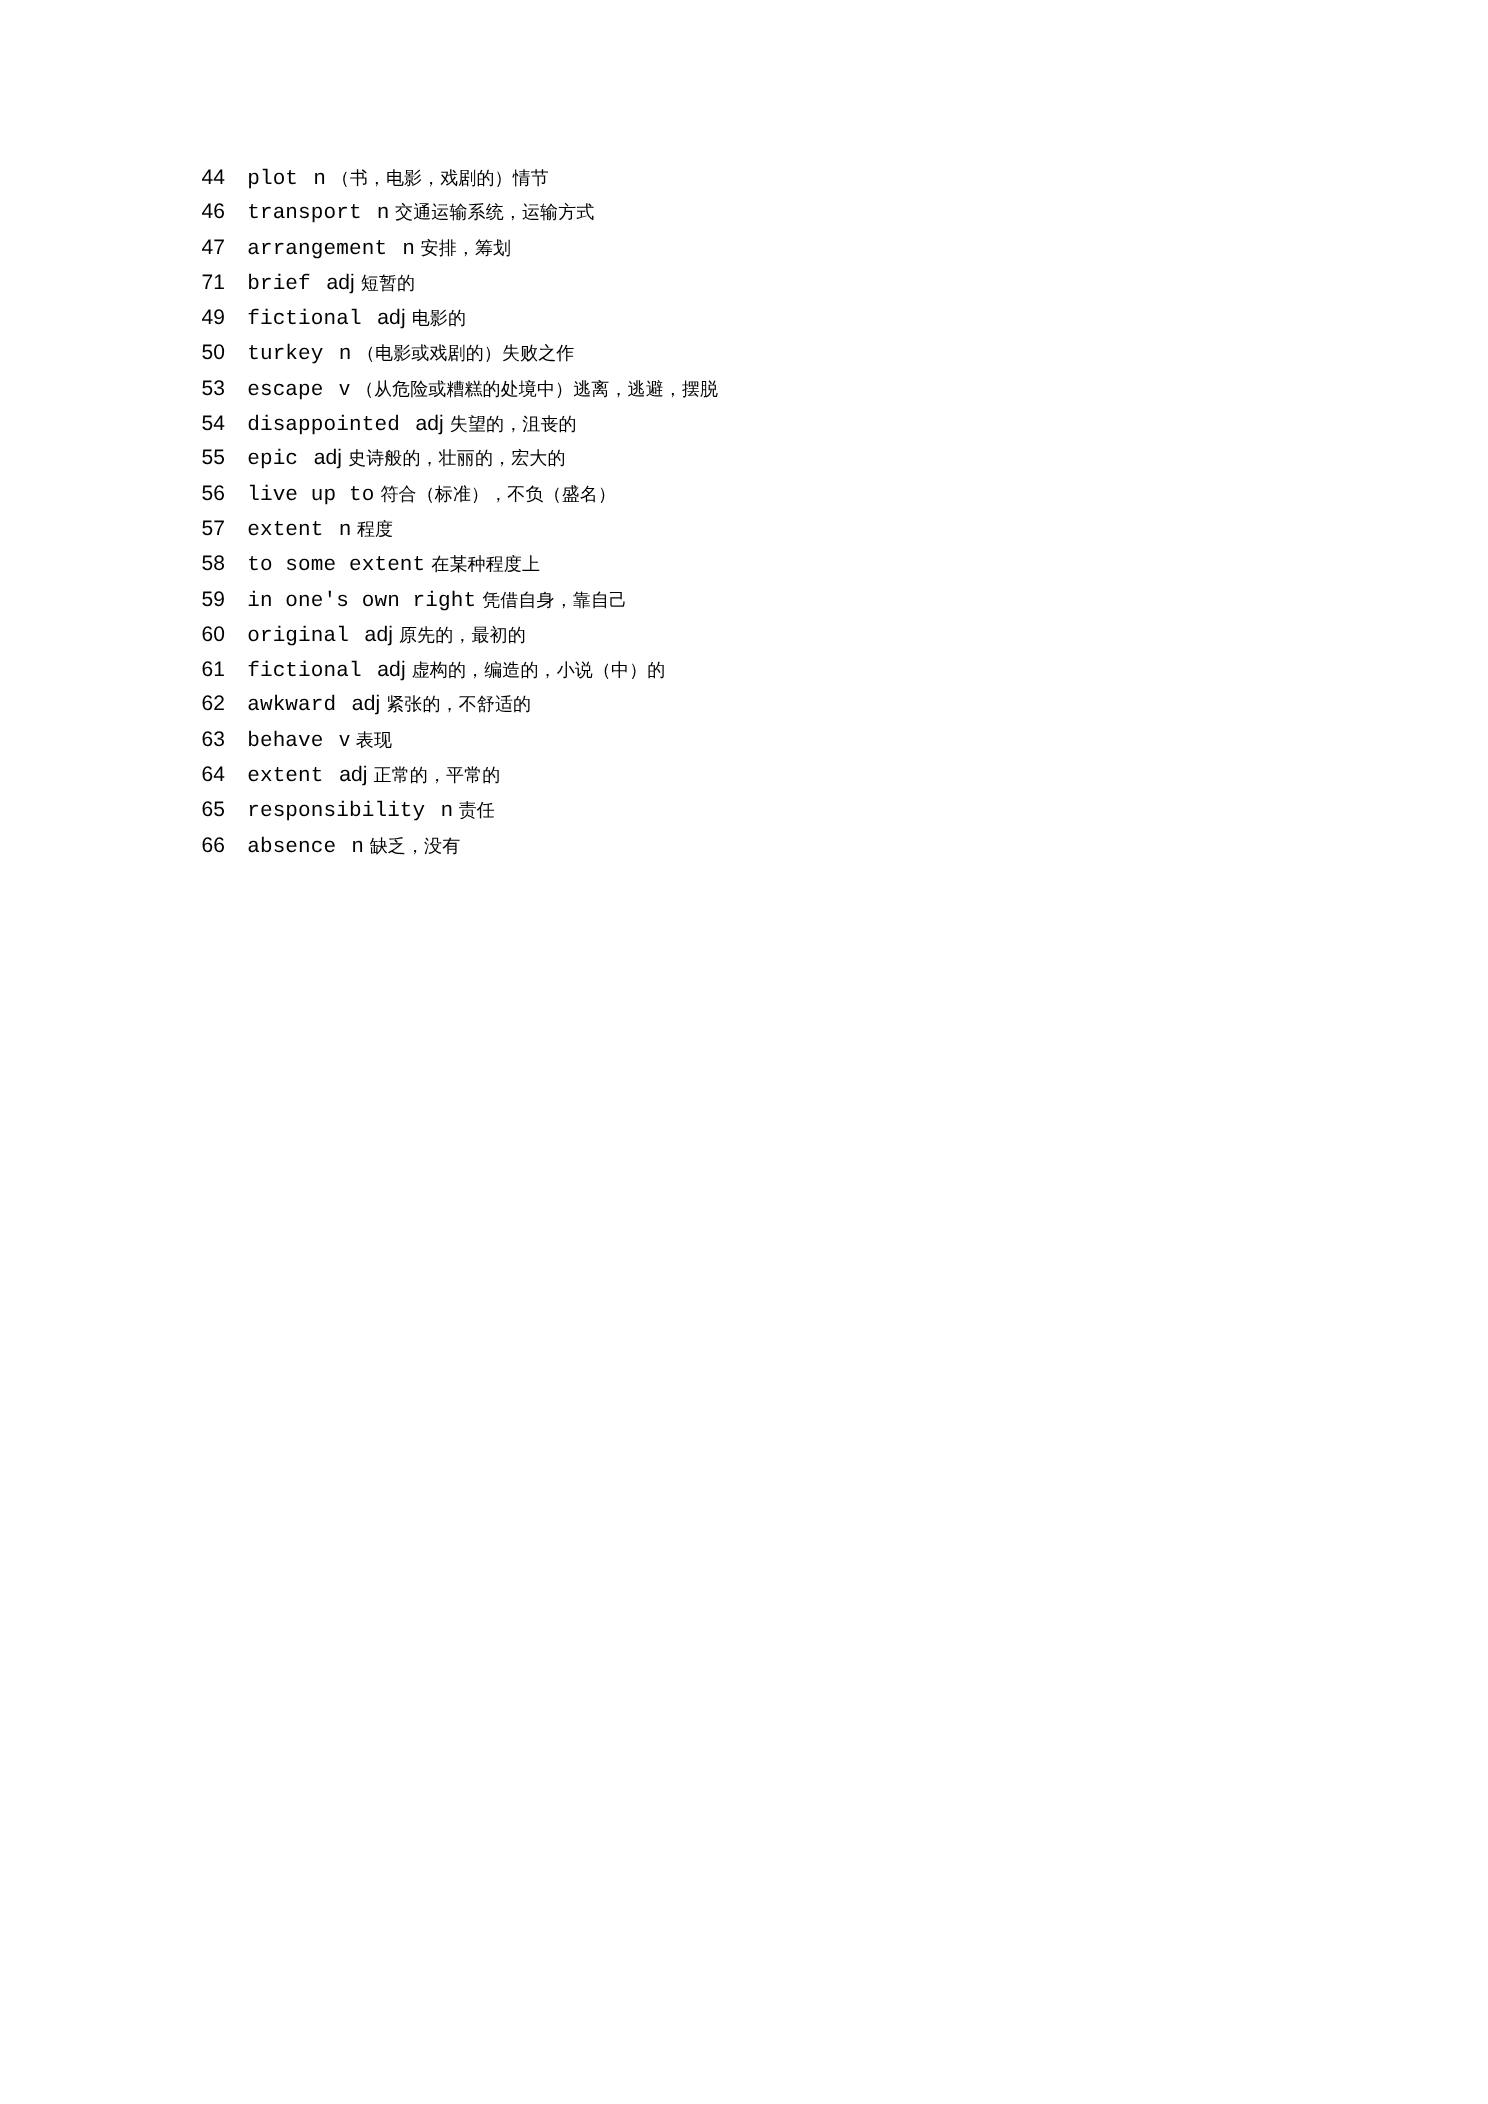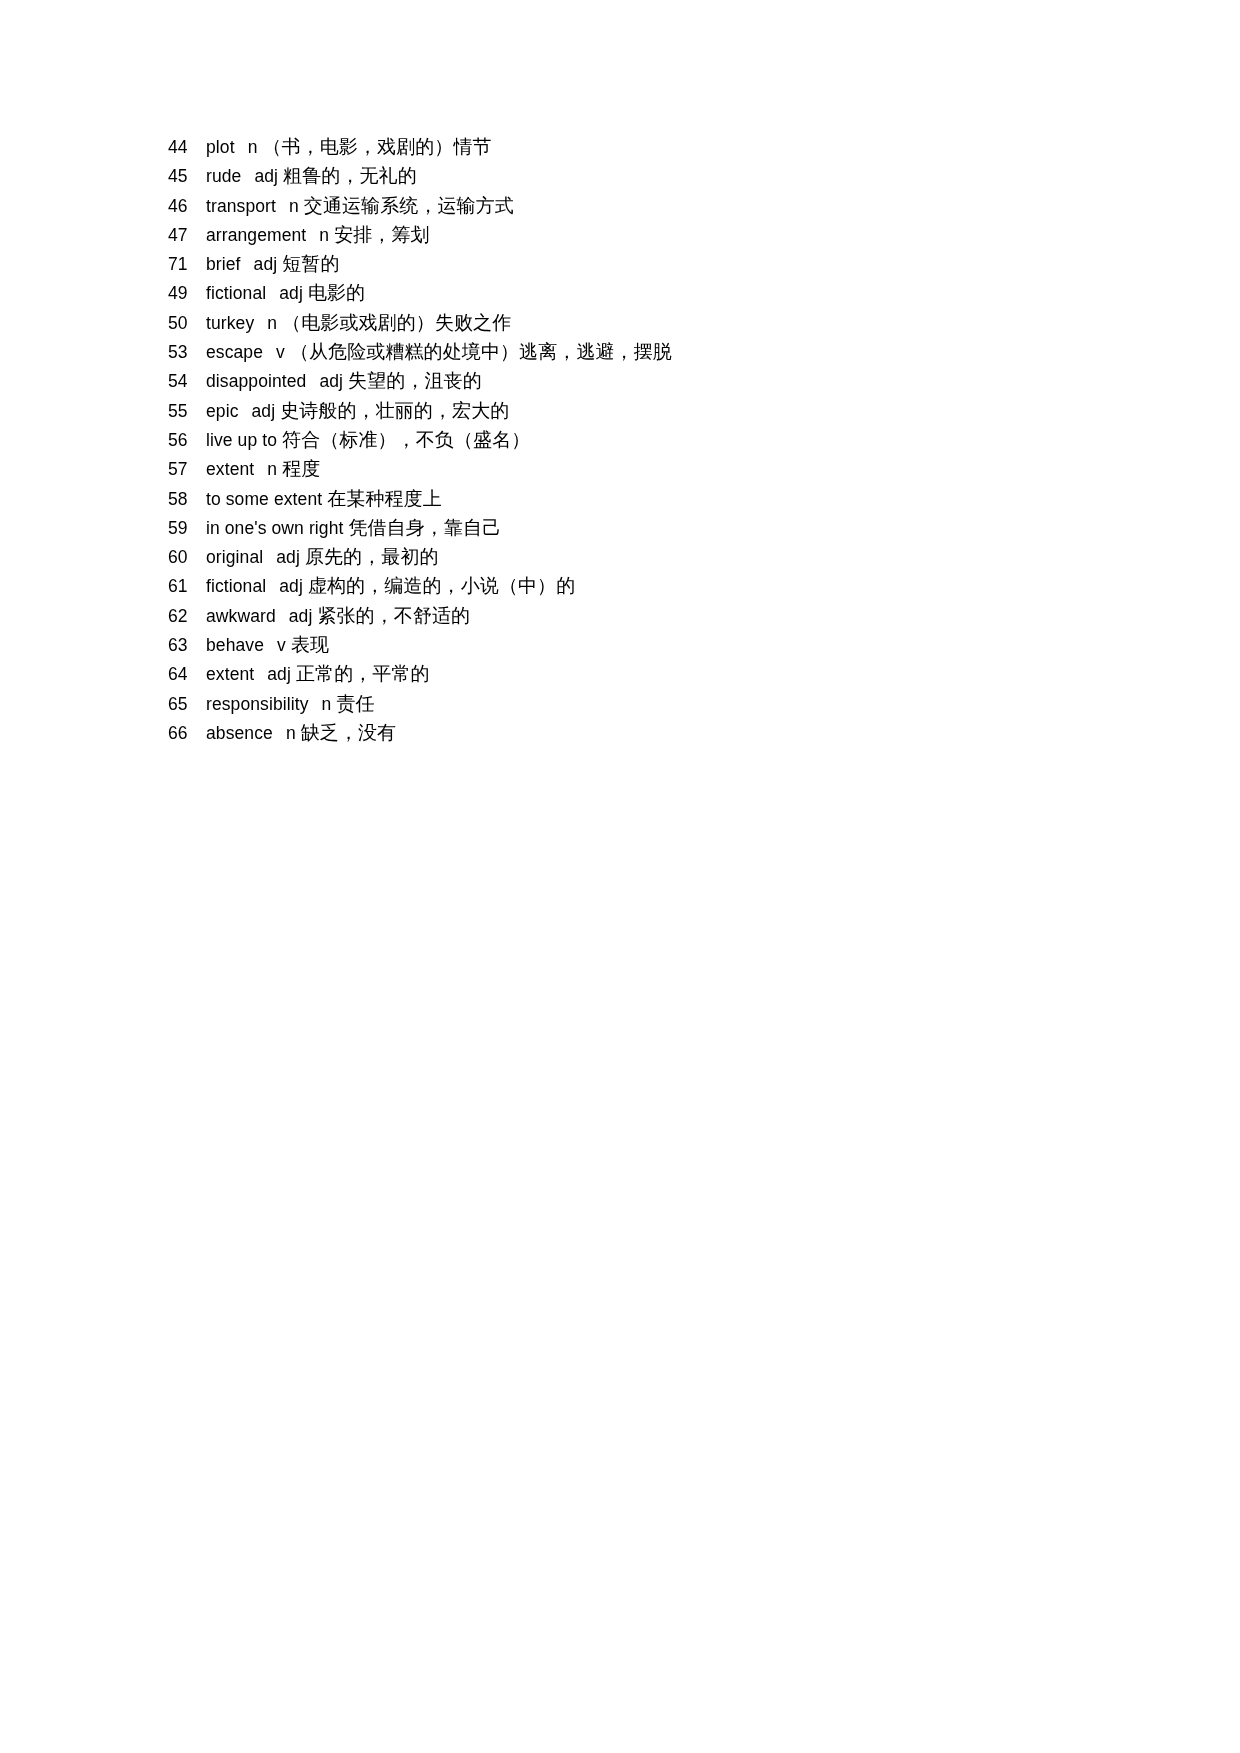--- a/index.html
+++ b/index.html
@@ -39,44 +39,40 @@
   .num {
     width: 38px;
     flex: 0 0 38px;
     font-size: 17.5px;
   }
   .entry {
     font-size: 17.5px;
     letter-spacing: 0.1px;
   }
   .word {
-    font-family: Liberation Sans, sans-serif;
+    font-family: Liberation Mono, monospace;
   }
   .pos {
     font-family: "Liberation Sans", sans-serif;
   }
   .cn {
     font-family: Liberation Mono, monospace;
-    font-size: 19px;
+    font-size: 15px;
   }
   .sp-wide { display: inline-block; width: 13px; }
   .sp-thin { display: inline-block; width: 5px; }
 </style>
 </head>
 <body>
 
 <div class="page">
   <div class="vocab-list" id="vocab-list">
       <div class="vocab-row">
         <span class="num">44</span>
         <span class="entry"><span class="word">plot</span><span class="sp-wide"></span><span class="pos">n</span><span class="sp-thin"></span><span class="cn">（书，电影，戏剧的）情节</span></span>
-      </div>
-      <div class="vocab-row">
-        <span class="num">45</span>
-        <span class="entry"><span class="word">rude</span><span class="sp-wide"></span><span class="pos">adj</span><span class="sp-thin"></span><span class="cn">粗鲁的，无礼的</span></span>
       </div>
       <div class="vocab-row">
         <span class="num">46</span>
         <span class="entry"><span class="word">transport</span><span class="sp-wide"></span><span class="pos">n</span><span class="sp-thin"></span><span class="cn">交通运输系统，运输方式</span></span>
       </div>
       <div class="vocab-row">
         <span class="num">47</span>
         <span class="entry"><span class="word">arrangement</span><span class="sp-wide"></span><span class="pos">n</span><span class="sp-thin"></span><span class="cn">安排，筹划</span></span>
       </div>
       <div class="vocab-row">

